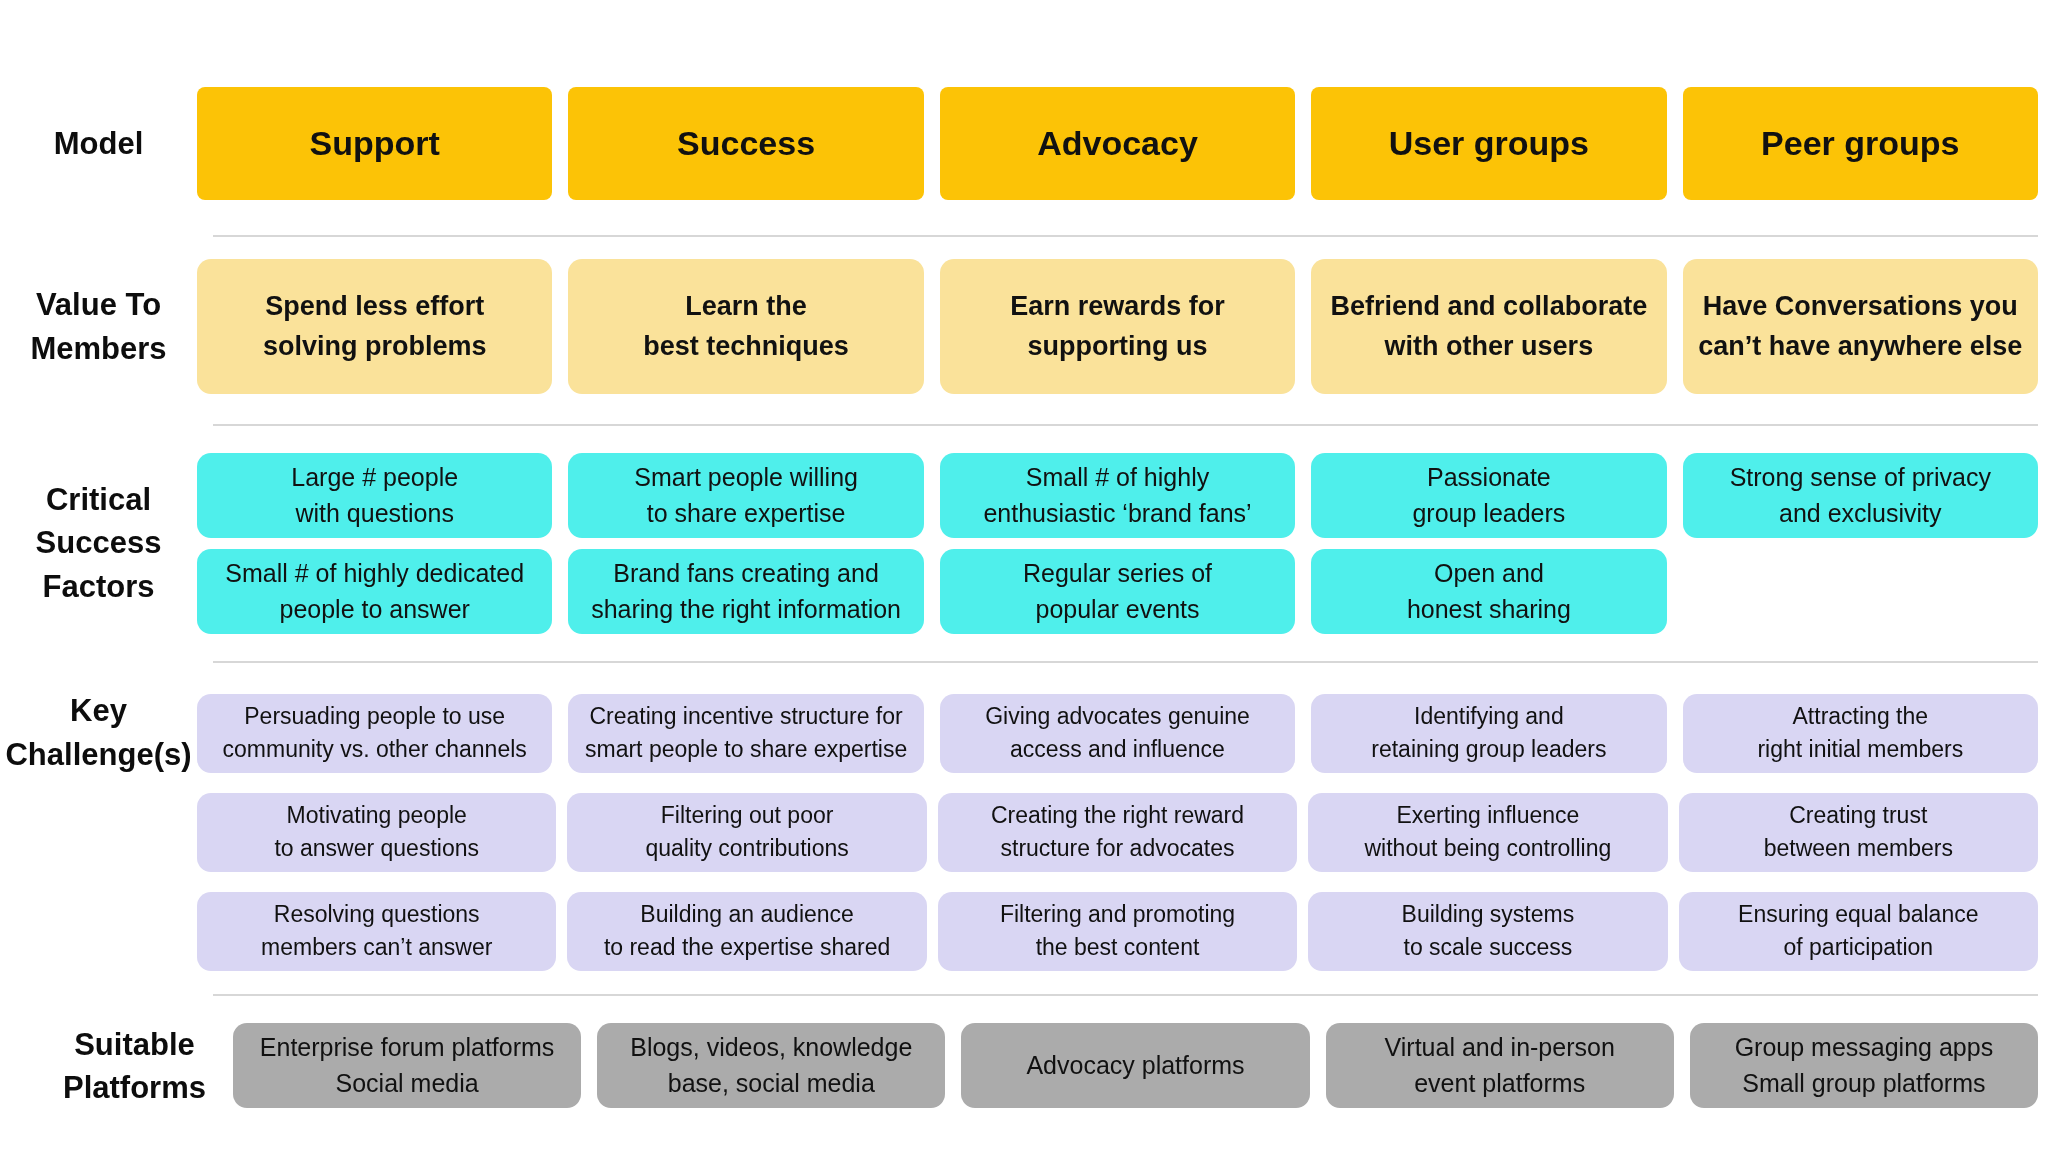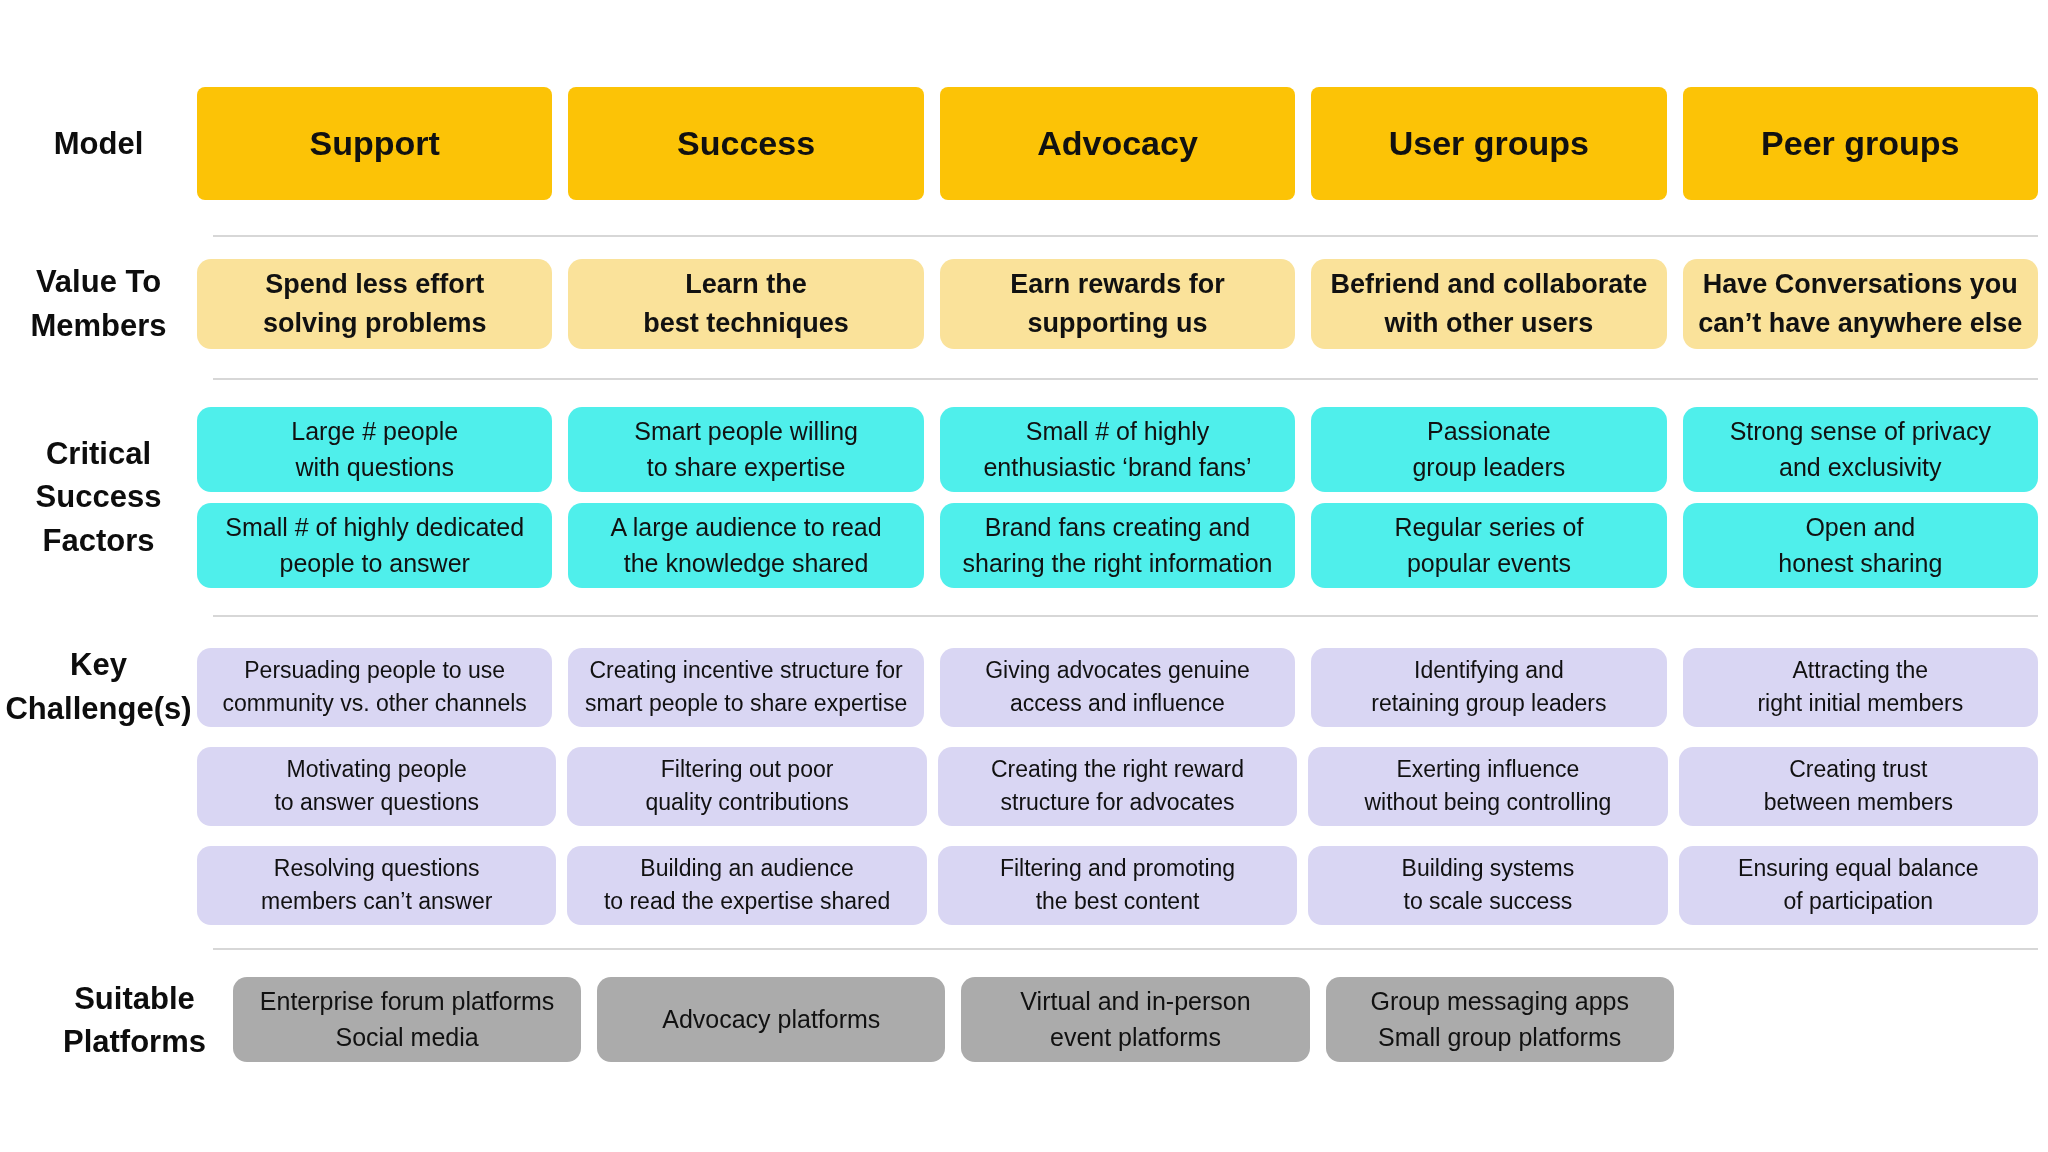--- a/index.html
+++ b/index.html
@@ -29,21 +29,21 @@
     padding:6px 10px;box-sizing:border-box;
     line-height:1.45;
   }
   .divider{height:2px;background:var(--divider,#d7d7d7);margin-left:213px;margin-right:10px;}
 
   
   .sec-model .cells{height:113px;}
   .sec-model .box{background:var(--amber,#FCC306);font-size:34px;font-weight:600;border-radius:8px;}
   .div-1{margin-top:35px;}
   .sec-value{margin-top:22px;}
-  .sec-value .cells{height:89px;}
+  .sec-value .cells{height:135px;}
   .sec-value .box{background:var(--pale_yellow,#FAE29A);font-size:27px;font-weight:600;}
   .div-2{margin-top:30px;}
   .sec-csf{margin-top:27px;}
   .sec-csf .cells{height:84px;}
   .sec-csf .cells + .cells{margin-top:12px;}
   .sec-csf .box{background:var(--cyan,#4FEFEB);font-size:25px;font-weight:500;}
   .div-3{margin-top:28px;}
   .sec-kc{margin-top:31px;}
   .sec-kc .cells{height:77px;}
   .sec-kc .cells + .cells{margin-top:22px;gap:11px;}
@@ -108,22 +108,20 @@
         <div class="box">Small # of highly
 enthusiastic ‘brand fans’</div>
         <div class="box">Passionate
 group leaders</div>
         <div class="box">Strong sense of privacy
 and exclusivity</div>
       </div>
       <div class="cells">
         <div class="box">Small # of highly dedicated
 people to answer</div>
-        <div class="box">A large audience to read
-the knowledge shared</div>
         <div class="box">Brand fans creating and
 sharing the right information</div>
         <div class="box">Regular series of
 popular events</div>
         <div class="box">Open and
 honest sharing</div>
       </div>
     </div>
   </section>
 
@@ -174,20 +172,22 @@
 
   <div class="divider div-4"></div>
 
   <section class="row sec-plat">
     <div class="label">Suitable
 Platforms</div>
     <div class="stack">
       <div class="cells">
         <div class="box">Enterprise forum platforms
 Social media</div>
+        <div class="box">Blogs, videos, knowledge
+base, social media</div>
         <div class="box">Advocacy platforms</div>
         <div class="box">Virtual and in-person
 event platforms</div>
         <div class="box">Group messaging apps
 Small group platforms</div>
       </div>
     </div>
   </section>
 
 </div>

